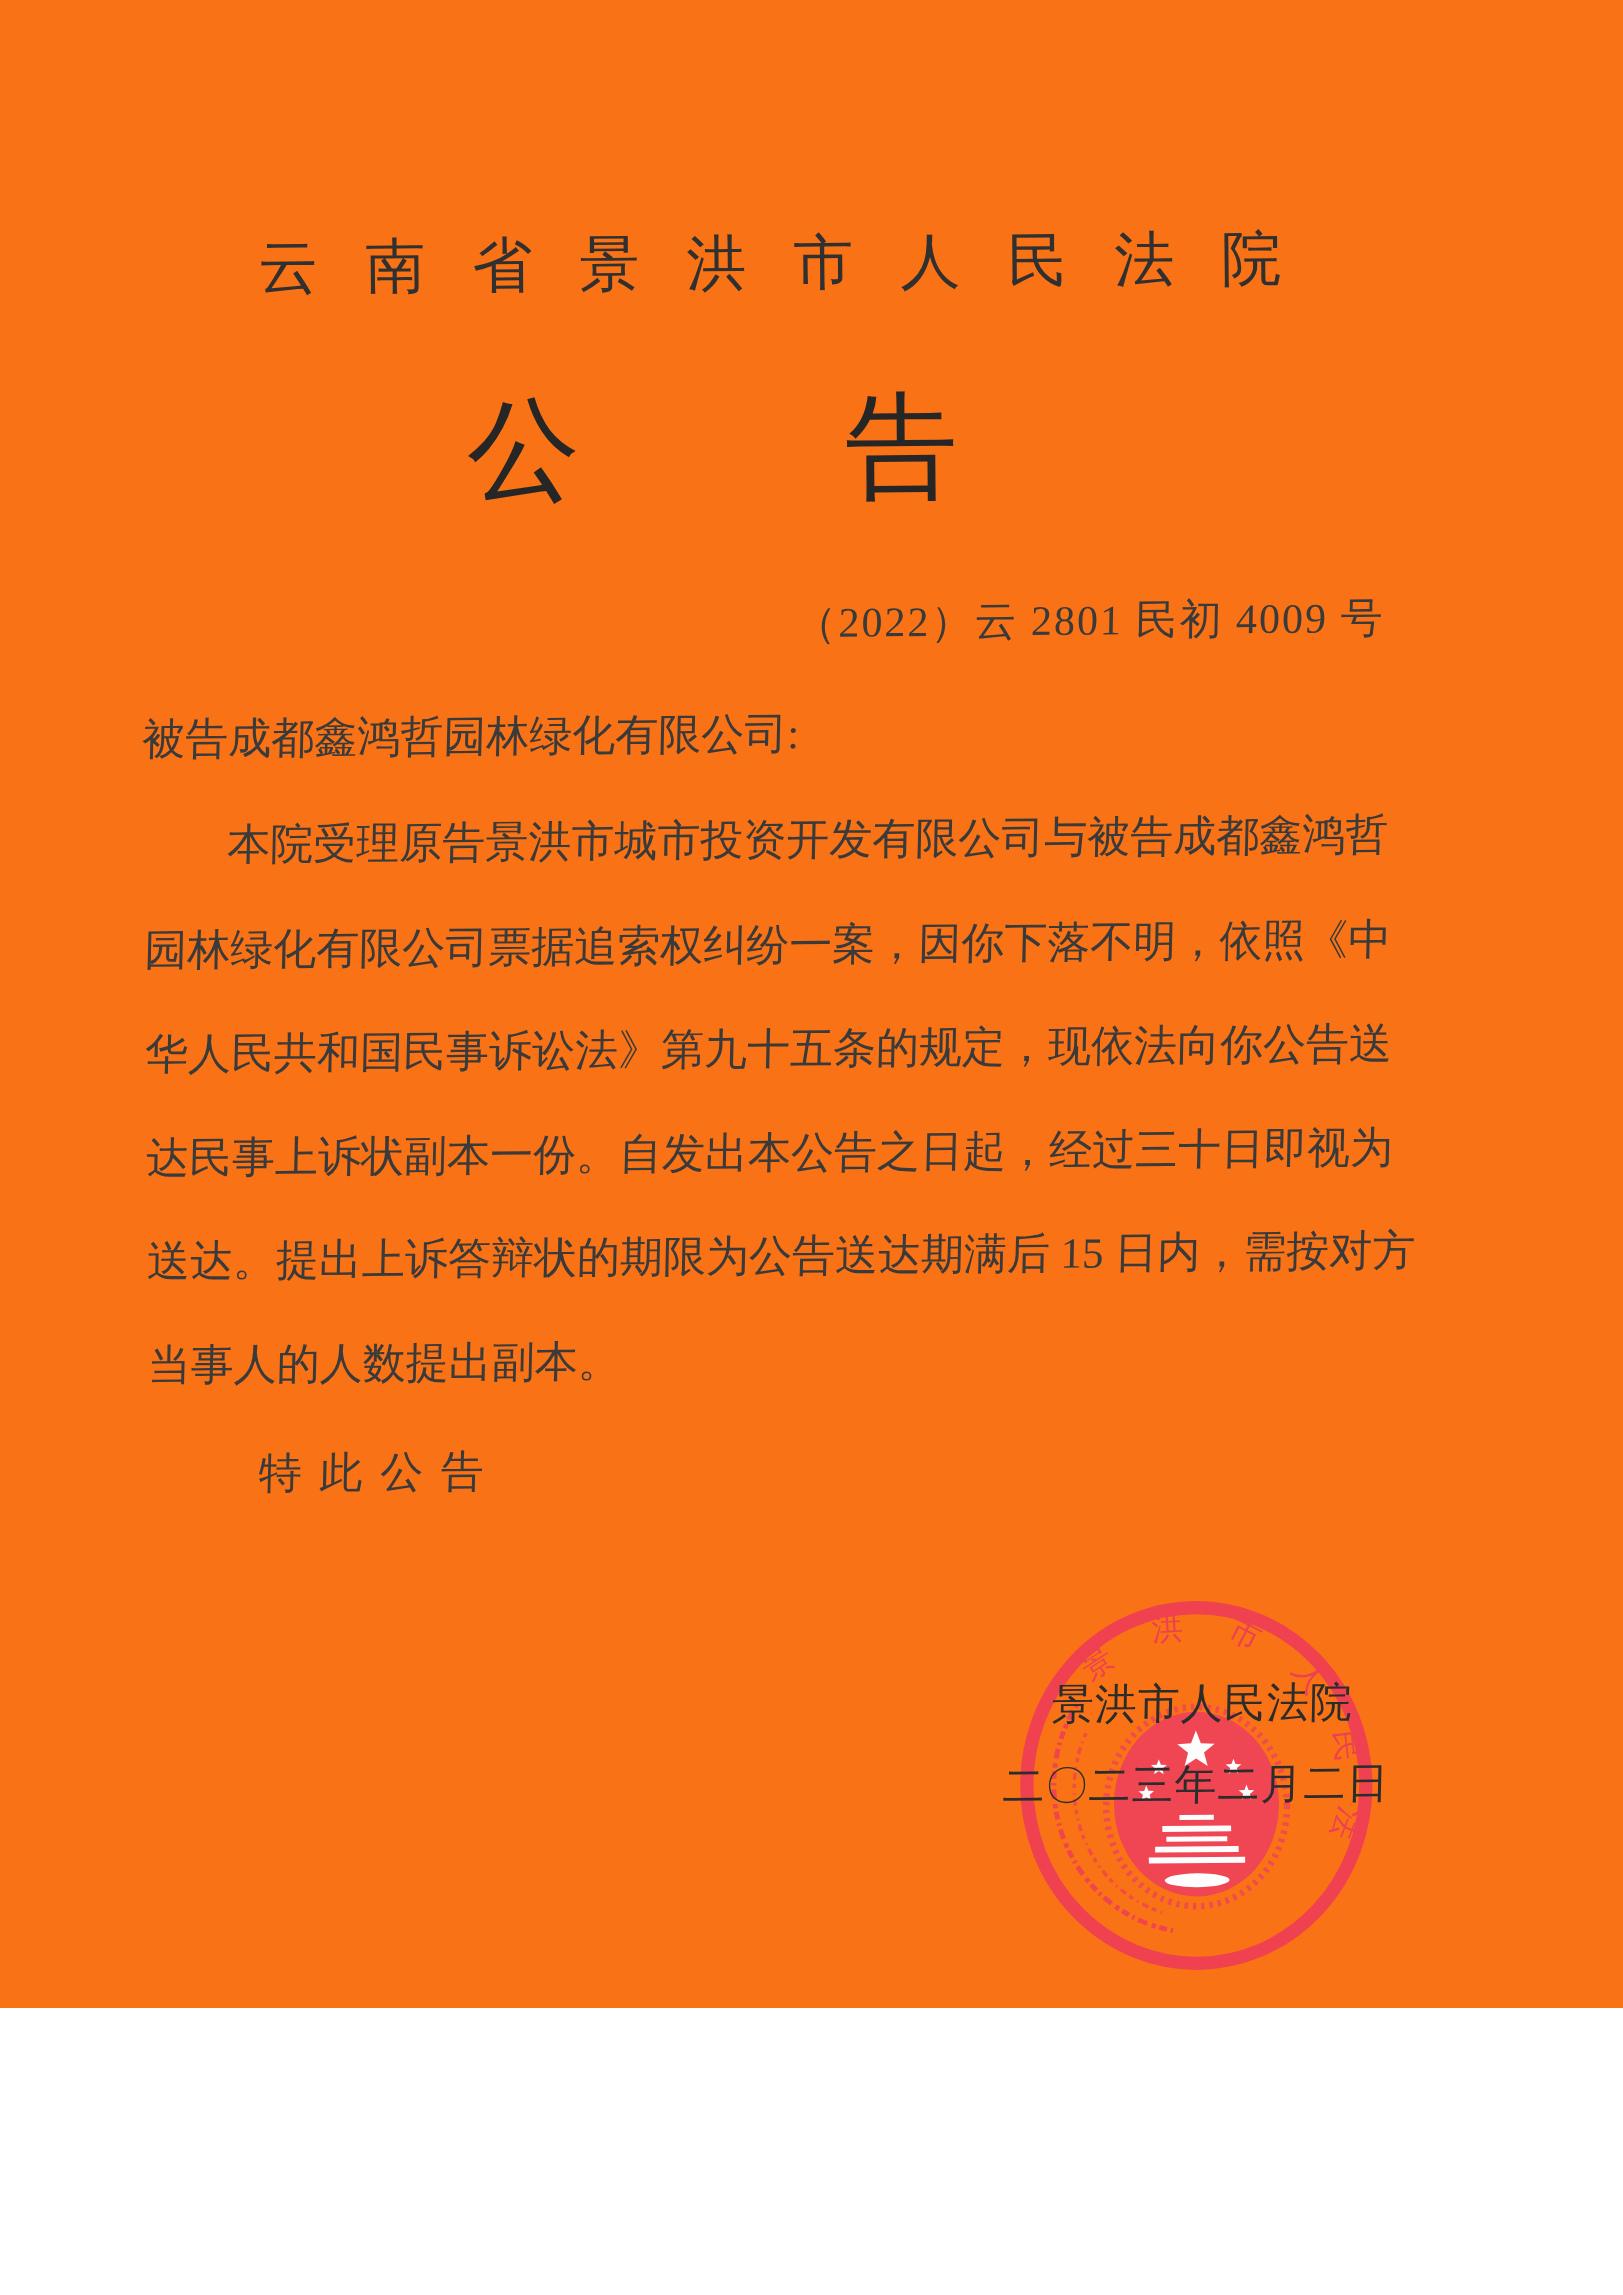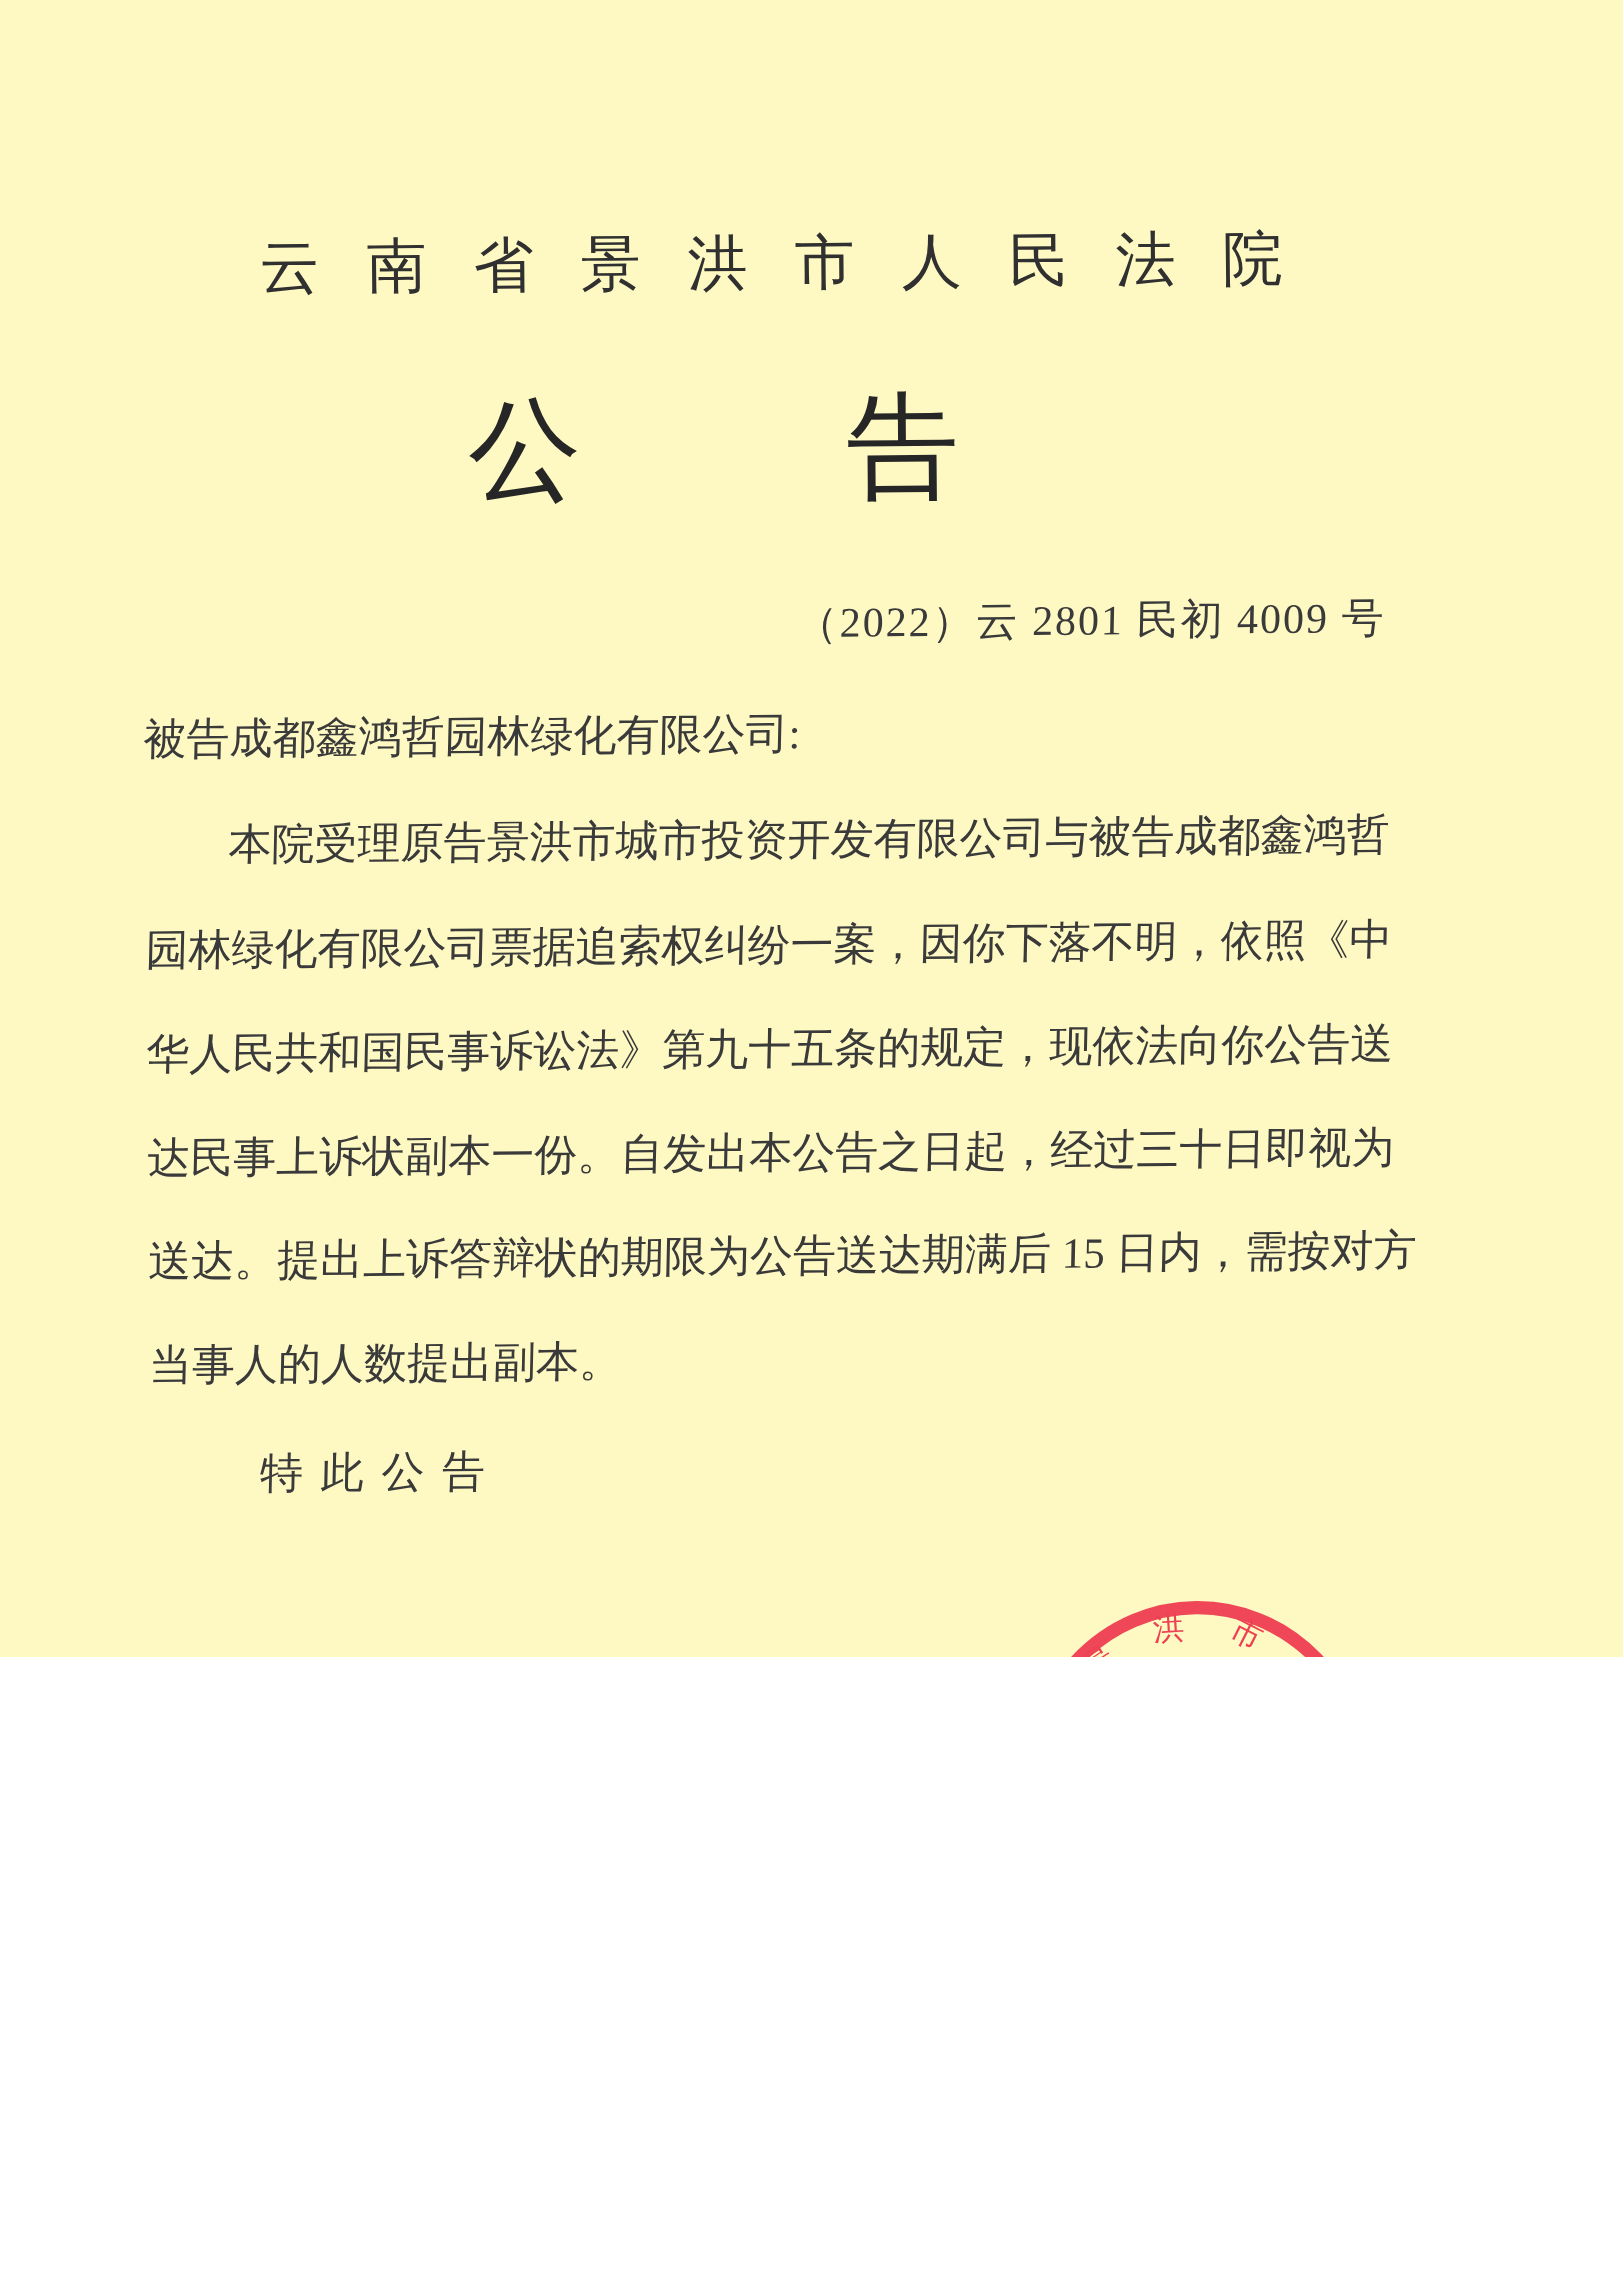--- a/index.html
+++ b/index.html
@@ -4,22 +4,22 @@
 <style>
   html,body{margin:0;padding:0;}
   body{
     width:1624px;height:2295px;
     background:#ffffff;
     font-family:"Liberation Serif","DejaVu Serif",serif;
     overflow:hidden;
   }
   .page{
     position:relative;
-    width:1624px;height:1657px;
-    background:#fef9c3;
+    width:1624px;height:2008px;
+    background:#f97316;
     color:#3a3a3a;
     overflow:hidden;
   }
   .sheet{
     position:absolute;inset:0;
     transform:rotate(-0.5deg);
     transform-origin:50% 40%;
   }
   .abs{position:absolute;white-space:nowrap;}
   .court-title{

